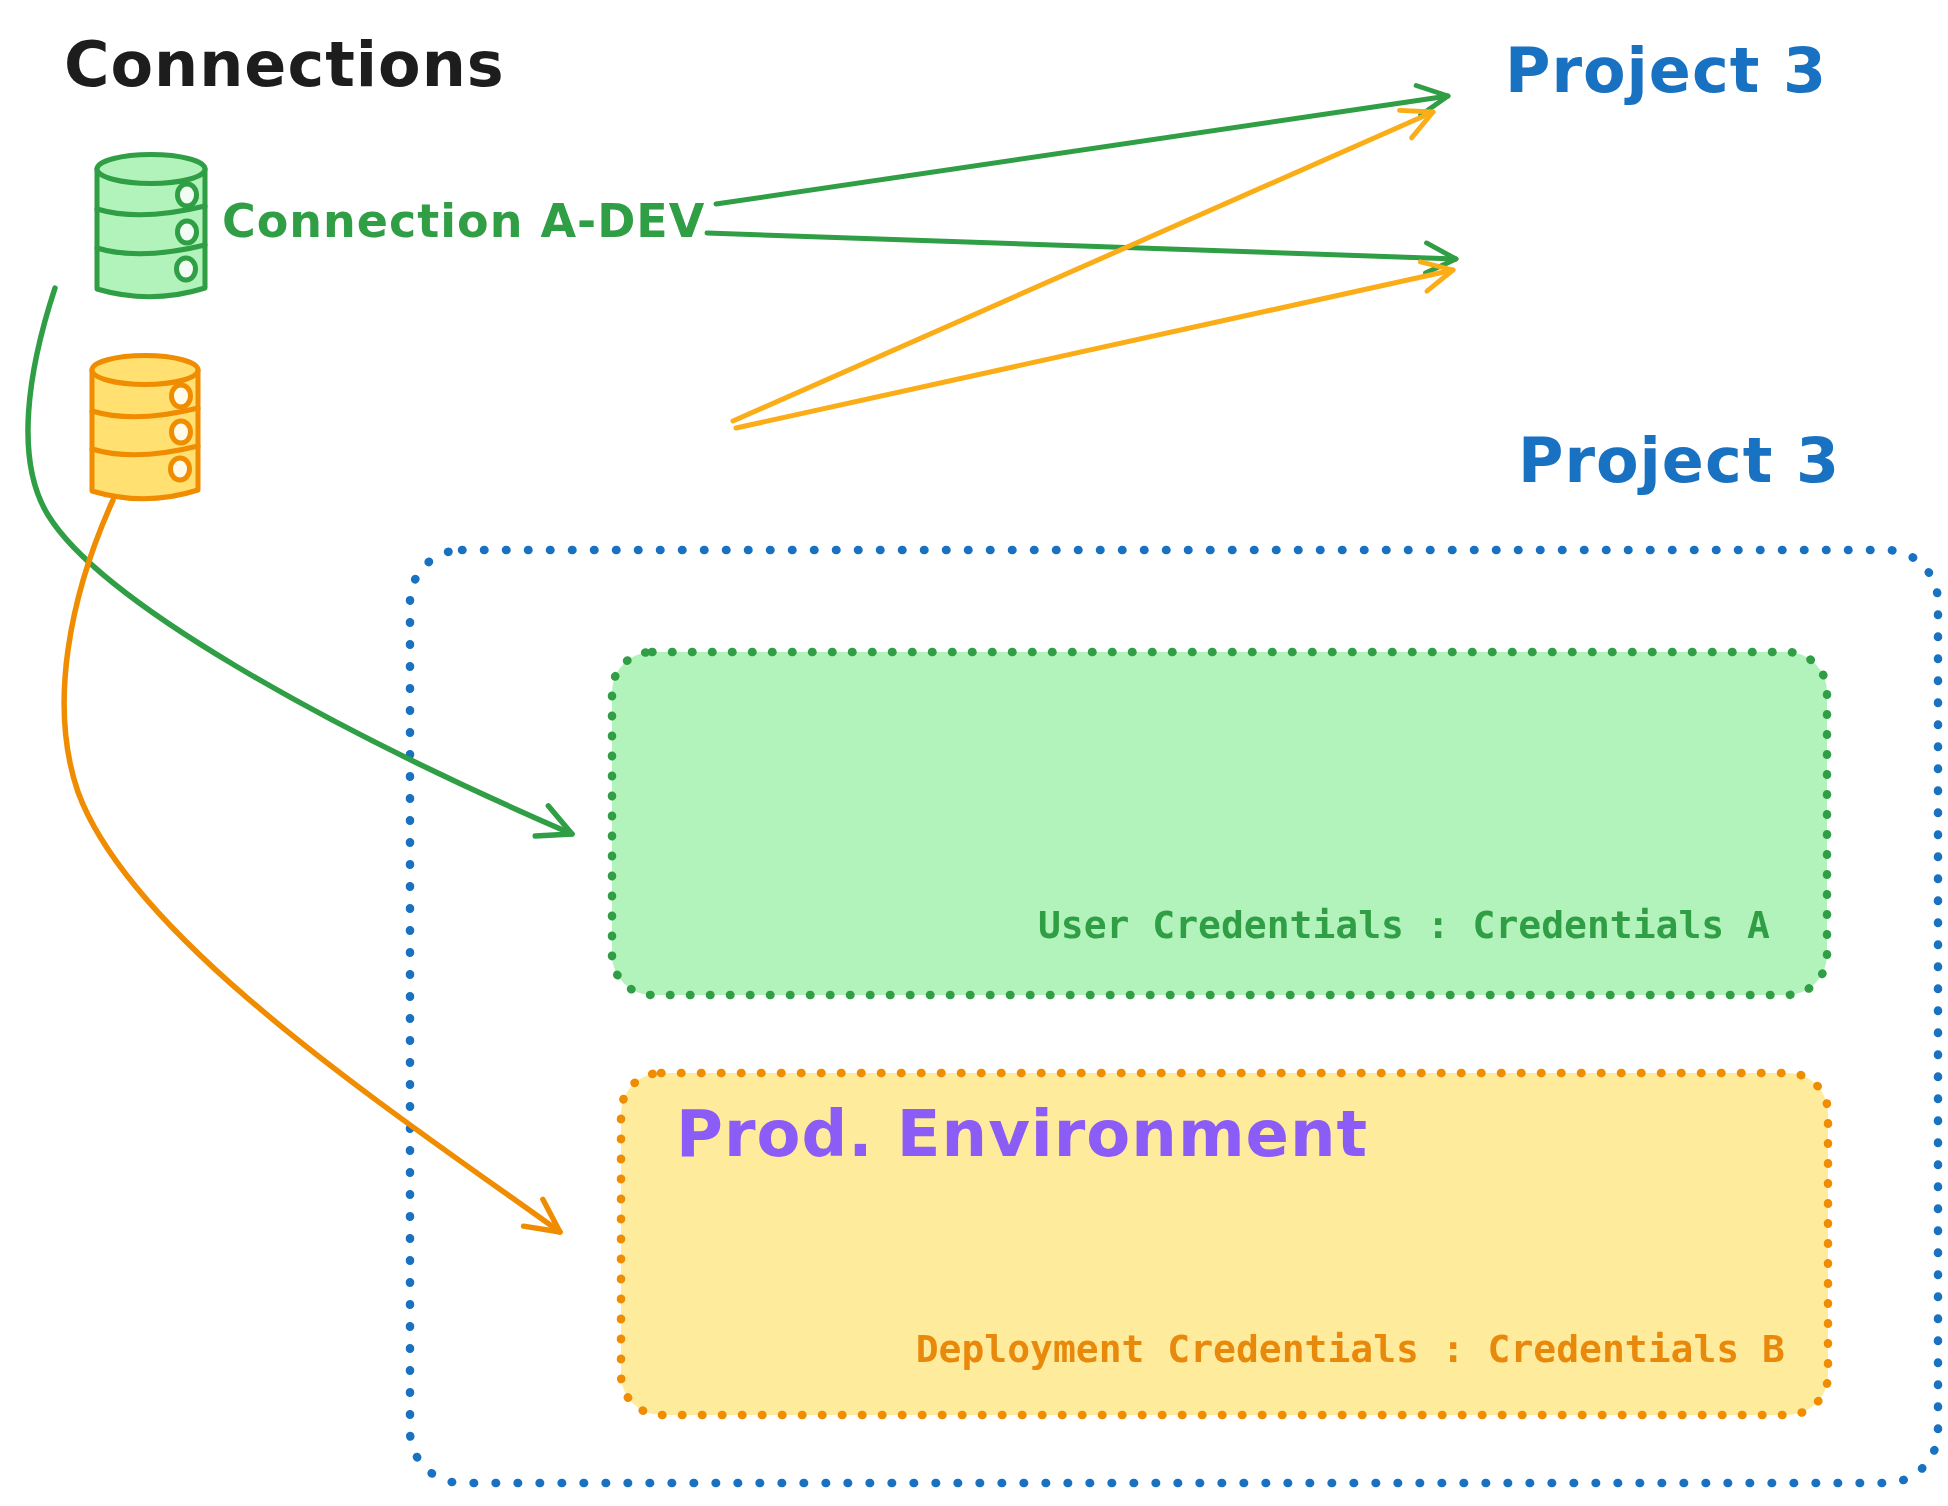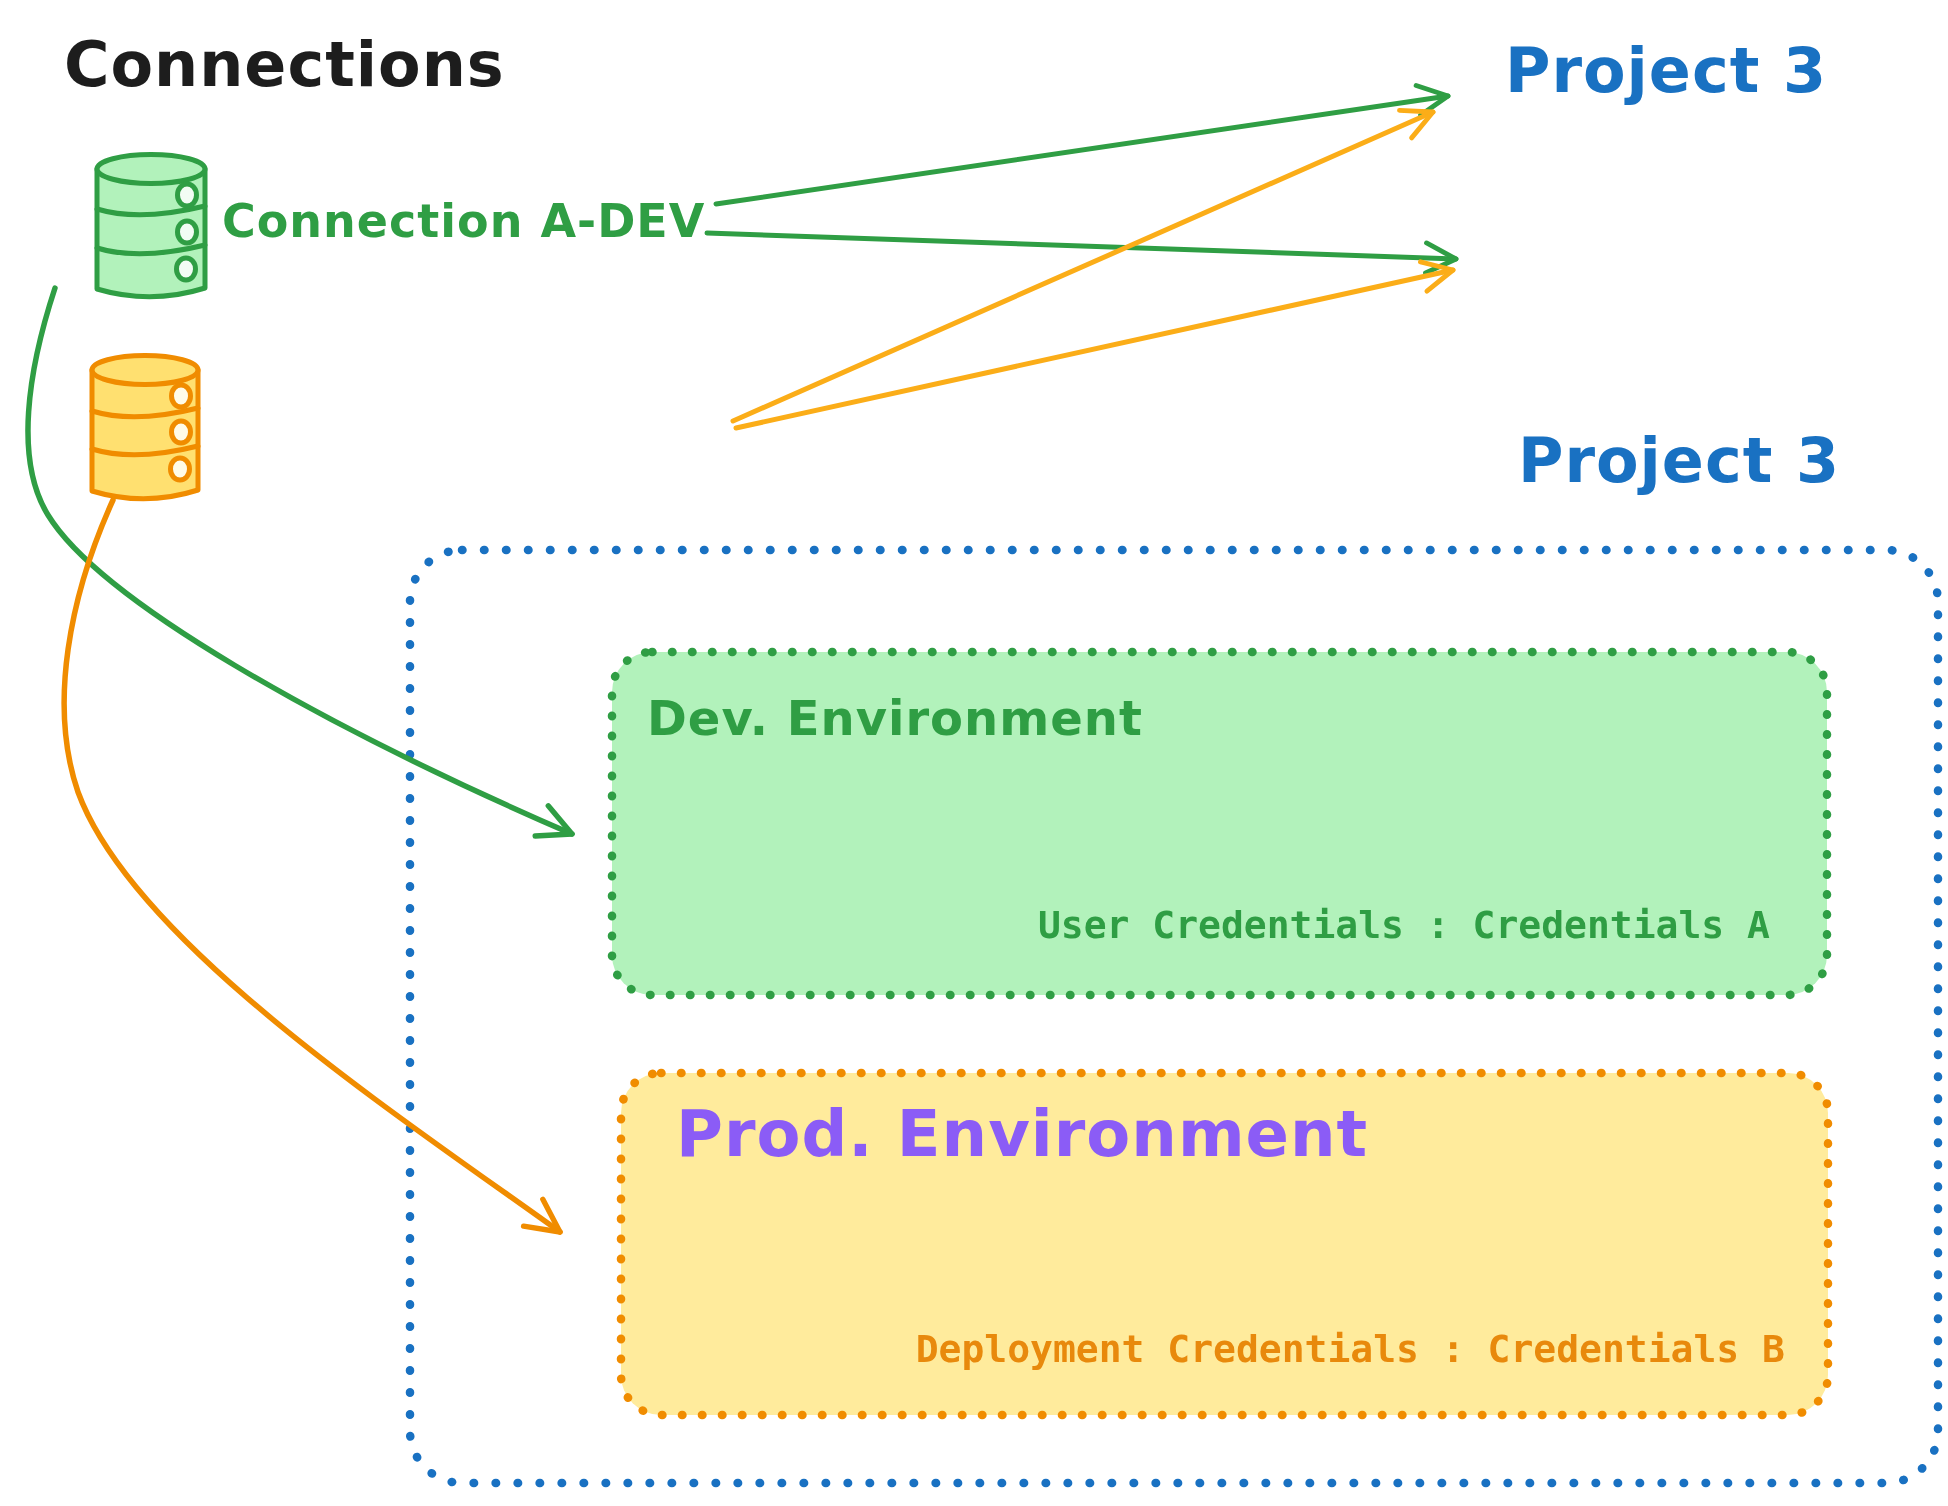--- a/index.html
+++ b/index.html
@@ -97,19 +97,18 @@
     <path d="M 113,500 C 70,595 48,705 78,792 C 132,940 390,1110 560,1232" fill="none" stroke="#f08c00" stroke-width="5.5" stroke-linecap="round" marker-end="url(#ah-orange)"></path>
   </svg>
 
   <div class="txt title">Connections</div>
 
   <div class="txt conn-a">Connection A-DEV</div>
 
   <div class="txt proj proj-3">Project 3</div>
   <div class="txt proj proj-1">Project 3</div>
 
-  <div class="txt env-title-dev">Dev. Environment</div>
   <div class="txt env-title-prod">Prod. Environment</div>
 
   <div class="cred cred-dev">User Credentials : Credentials A</div>
   <div class="cred cred-prod">Deployment Credentials : Credentials B</div>
 
 </div>
 
 </body></html>

